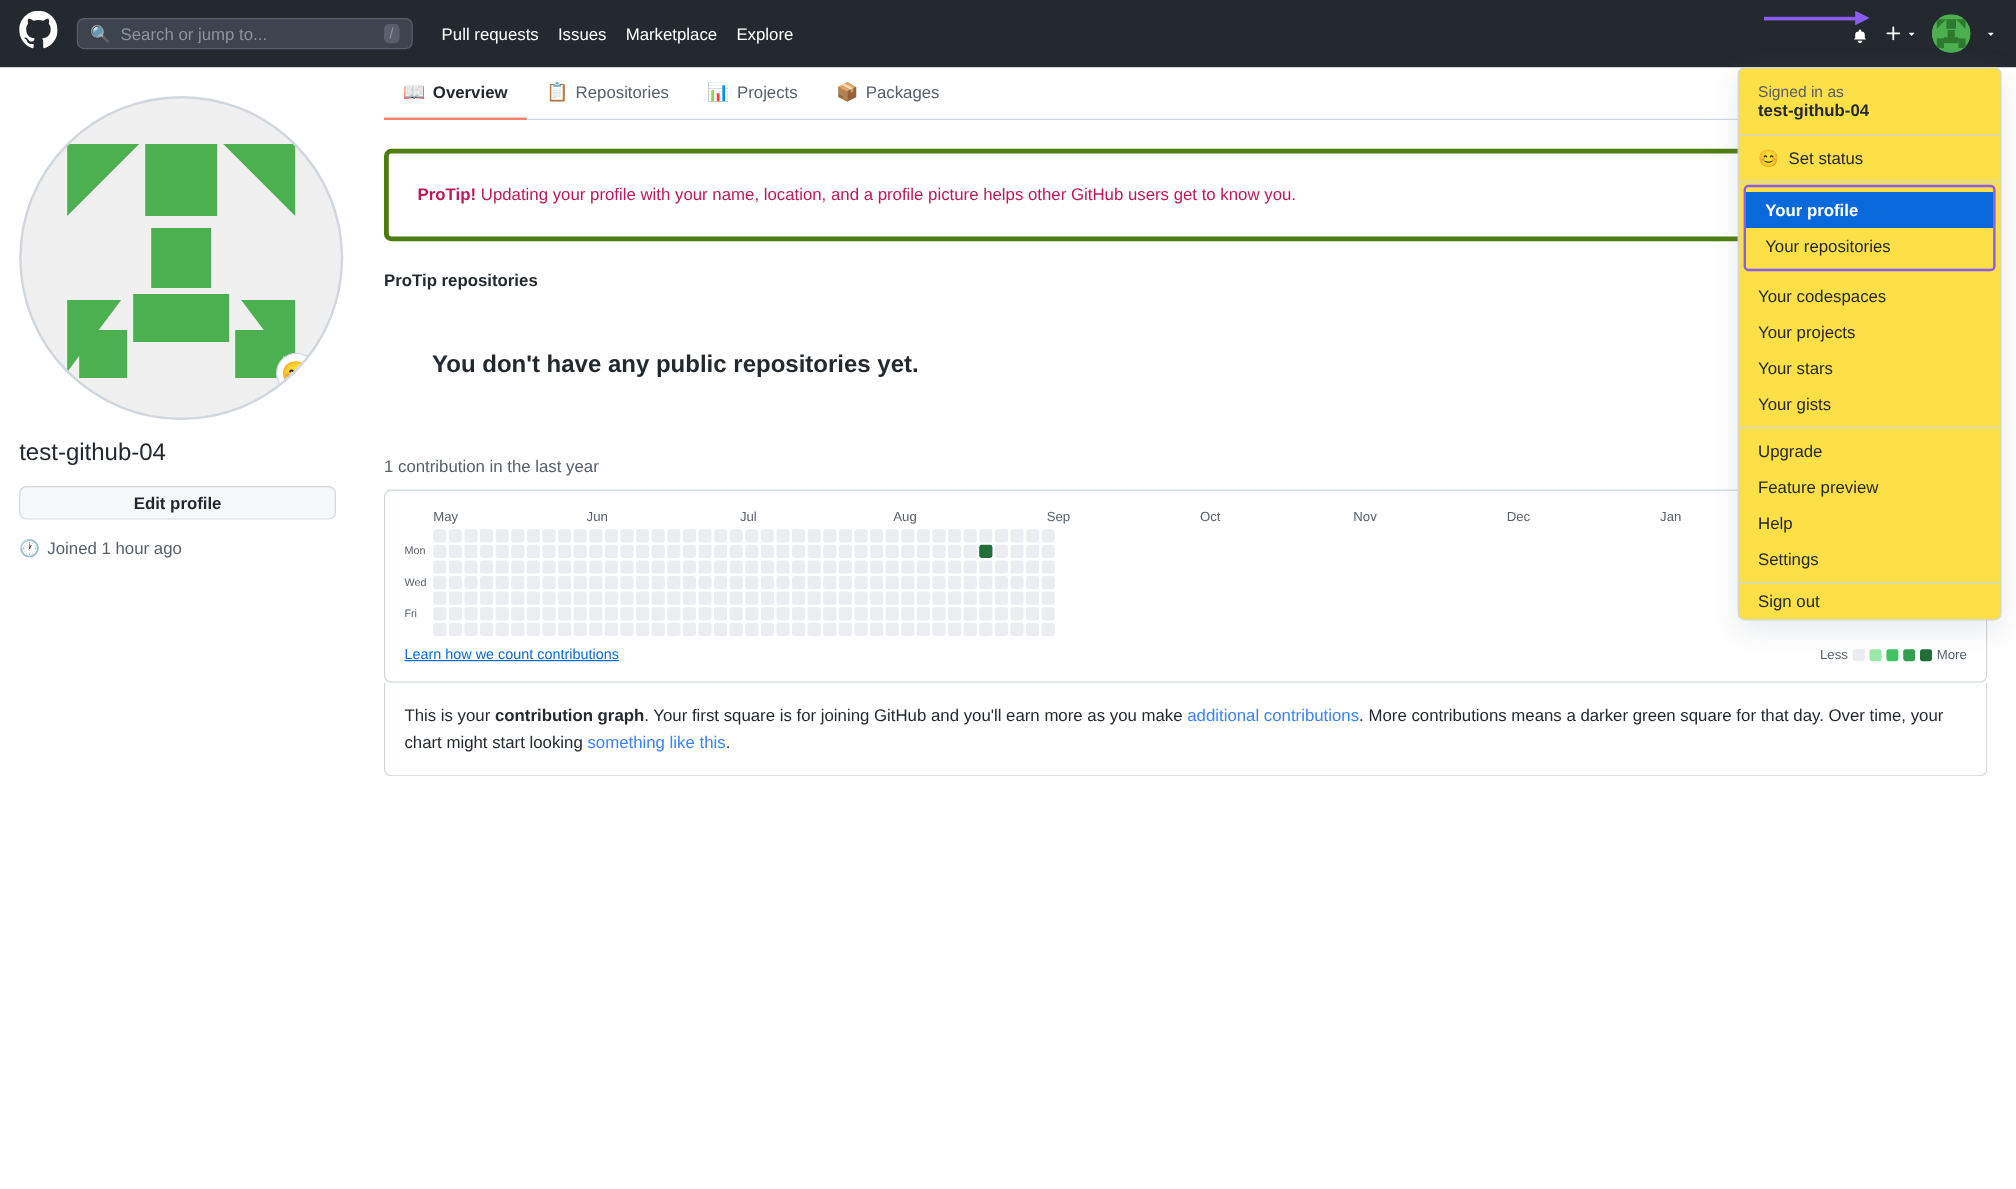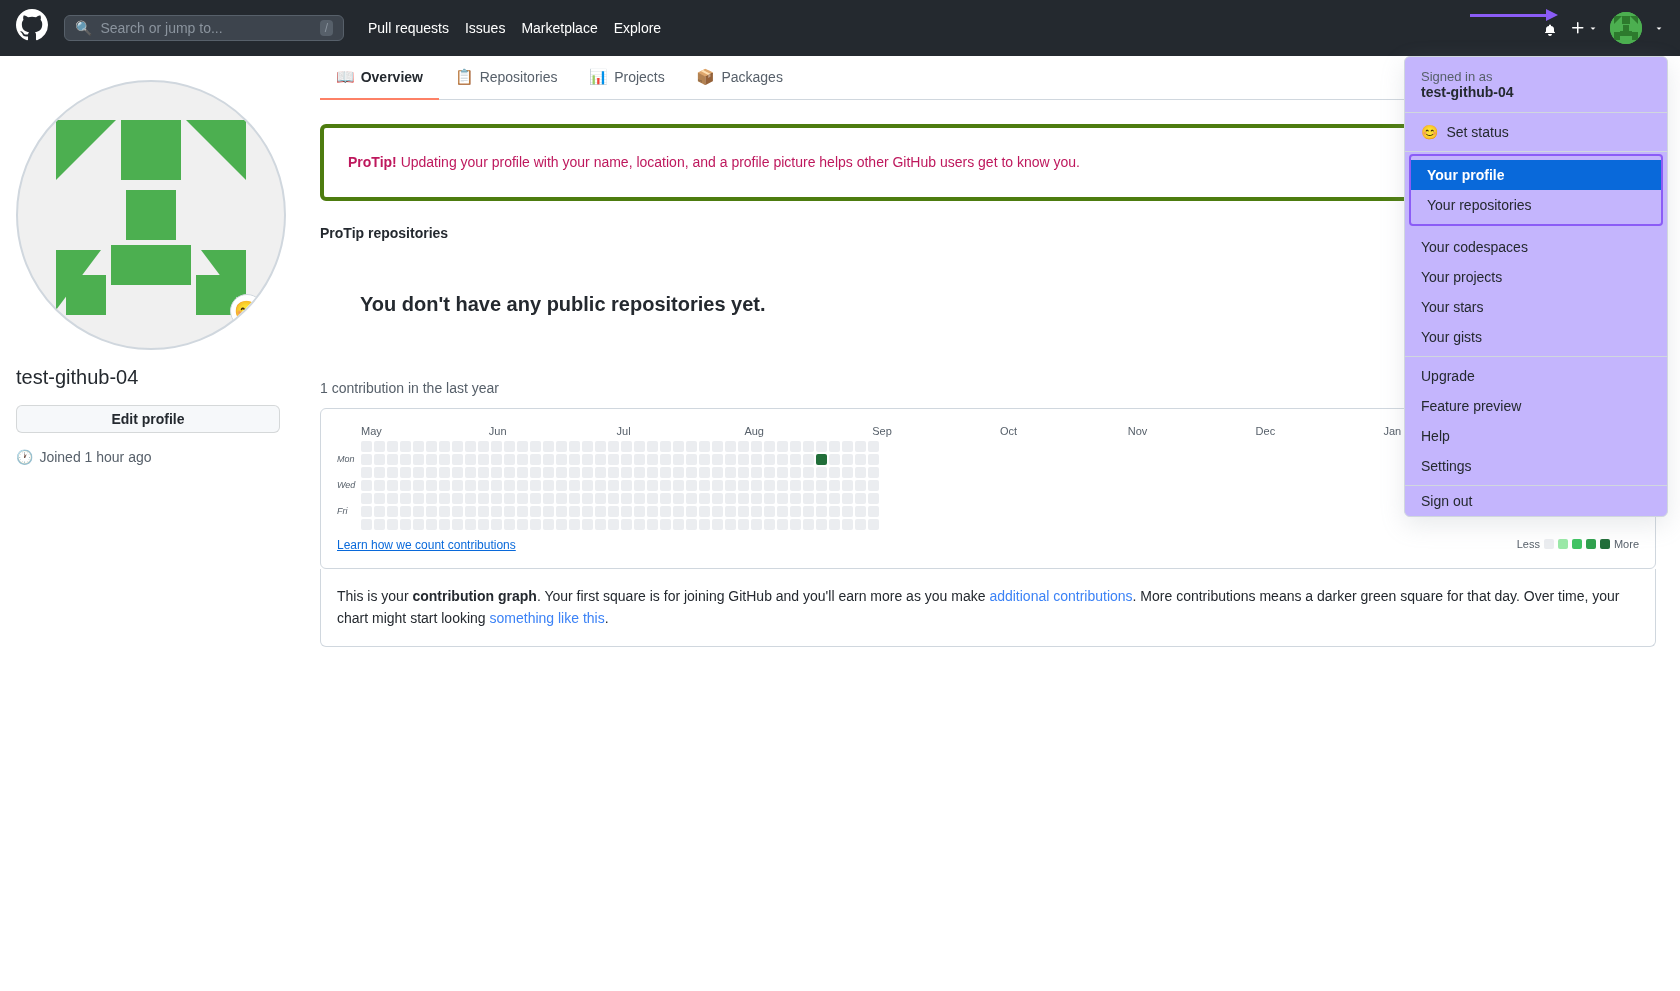--- a/index.html
+++ b/index.html
@@ -85,25 +85,25 @@
       justify-content: center;
       cursor: pointer;
       overflow: hidden;
     }
 
     
     .dropdown-menu {
       position: fixed;
       top: 56px;
       right: 12px;
-      background: #c4b5fd;
+      background: #fde047;
       border: 1px solid #d0d7de;
       border-radius: 6px;
       box-shadow: 0 8px 24px rgba(140,149,159,0.2);
-      width: 264px;
+      width: 220px;
       z-index: 200;
     }
     .dropdown-header {
       padding: 12px 16px;
       border-bottom: 1px solid #d0d7de;
       font-size: 13px;
       color: #57606a;
     }
     .dropdown-header strong {
       display: block;
@@ -297,21 +297,20 @@
     .month-label {
       font-size: 11px;
       color: #57606a;
       flex: 1;
       text-align: left;
     }
     .graph-grid {
       display: flex;
       gap: 2px;
       align-items: flex-start;
-      font-style: italic;
     }
     .day-labels {
       display: flex;
       flex-direction: column;
       gap: 2px;
       margin-right: 4px;
     }
     .day-label {
       font-size: 9px;
       color: #57606a;
@@ -330,21 +329,21 @@
     }
     .day-cell {
       width: 11px;
       height: 11px;
       border-radius: 2px;
       background: #ebedf0;
     }
     .day-cell.l4 { background: #216e39; }
     .graph-legend {
       display: flex;
-      align-items: flex-start;
+      align-items: flex-end;
       gap: 4px;
       margin-top: 8px;
       justify-content: space-between;
     }
     .legend-left {
       font-size: 12px;
       color: #0969da;
       cursor: pointer;
     }
     .legend-right {

